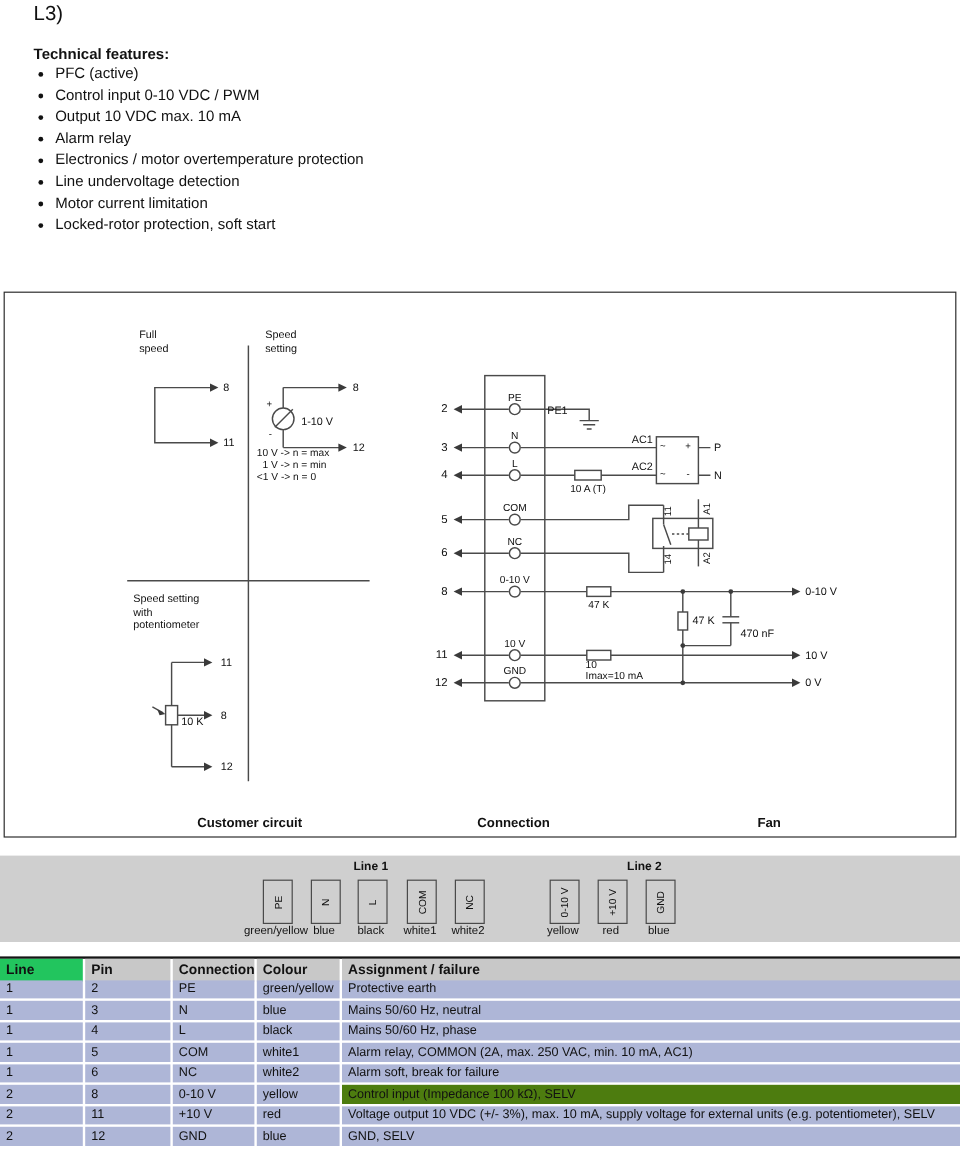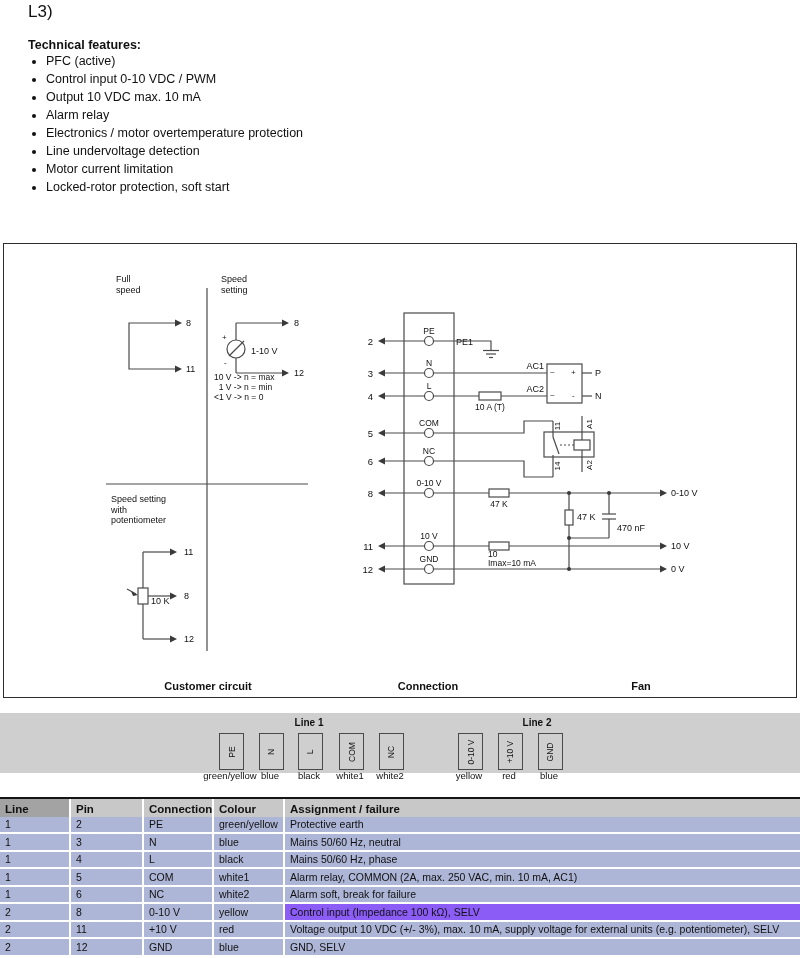--- a/index.html
+++ b/index.html
@@ -22,21 +22,21 @@
   .dlr {position:absolute;font-size:9.5px;white-space:nowrap;transform:translate(-100%,-50%);}
   .dla {position:absolute;font-size:9px;white-space:nowrap;transform:translate(-100%,-100%);}
   .dlb {position:absolute;font-size:9px;line-height:10.5px;white-space:pre;}
   .dlbs{position:absolute;font-size:8.5px;line-height:10px;white-space:pre;}
   .rot {position:absolute;font-size:8px;white-space:nowrap;
         transform:translate(-50%,-50%) rotate(-90deg);}
   .sect{position:absolute;font-size:11px;font-weight:bold;white-space:nowrap;
         transform:translateX(-50%);}
 
   
-  #strip{position:absolute;left:0;top:713px;width:800px;height:60px;}
+  #strip{position:absolute;left:0;top:713px;width:800px;height:72px;}
   .strip-line-label{position:absolute;top:4px;font-size:10px;font-weight:bold;
         transform:translateX(-50%);white-space:nowrap;}
   .tbox{position:absolute;top:20px;width:23px;height:35px;border:1.5px solid #4a4a4a;
         display:flex;align-items:center;justify-content:center;}
   .tbox span{font-size:8.5px;white-space:nowrap;transform:rotate(-90deg);}
   .tcol{position:absolute;top:57px;font-size:9.5px;white-space:nowrap;
         transform:translateX(-50%);}
 
   
   #pintable{position:absolute;left:0;top:797px;width:800px;
@@ -284,21 +284,21 @@
     <span class="tcol" style="left:270px;">blue</span>
     <span class="tcol" style="left:309px;">black</span>
     <span class="tcol" style="left:350px;">white1</span>
     <span class="tcol" style="left:390px;">white2</span>
     <span class="tcol" style="left:469px;">yellow</span>
     <span class="tcol" style="left:509px;">red</span>
     <span class="tcol" style="left:549px;">blue</span>
   </div>
 
   <div id="pintable">
-    <div class="hc" style="background:#a3a3a3;">Line</div>
+    <div class="hc" style="background:#22c55e;">Line</div>
     <div class="hc" style="background:#c8c8c8;">Pin</div>
     <div class="hc" style="background:#c8c8c8;">Connection</div>
     <div class="hc" style="background:#c8c8c8;">Colour</div>
     <div class="hc" style="background:#c8c8c8;">Assignment / failure</div>
 
     <div class="dc" style="background:#aeb6d7;">1</div>
     <div class="dc" style="background:#aeb6d7;">2</div>
     <div class="dc" style="background:#aeb6d7;">PE</div>
     <div class="dc" style="background:#aeb6d7;">green/yellow</div>
     <div class="dc" style="background:#aeb6d7;">Protective earth</div>
@@ -324,21 +324,21 @@
     <div class="dc" style="background:#aeb6d7;">1</div>
     <div class="dc" style="background:#aeb6d7;">6</div>
     <div class="dc" style="background:#aeb6d7;">NC</div>
     <div class="dc" style="background:#aeb6d7;">white2</div>
     <div class="dc" style="background:#aeb6d7;">Alarm soft, break for failure</div>
 
     <div class="dc" style="background:#aeb6d7;">2</div>
     <div class="dc" style="background:#aeb6d7;">8</div>
     <div class="dc" style="background:#aeb6d7;">0-10 V</div>
     <div class="dc" style="background:#aeb6d7;">yellow</div>
-    <div class="dc" style="background:#8b5cf6;">Control input (Impedance 100 kΩ), SELV</div>
+    <div class="dc" style="background:#4d7c0f;">Control input (Impedance 100 kΩ), SELV</div>
 
     <div class="dc" style="background:#aeb6d7;">2</div>
     <div class="dc" style="background:#aeb6d7;">11</div>
     <div class="dc" style="background:#aeb6d7;">+10 V</div>
     <div class="dc" style="background:#aeb6d7;">red</div>
     <div class="dc" style="background:#aeb6d7;">Voltage output 10 VDC (+/- 3%), max. 10 mA, supply voltage for external units (e.g. potentiometer), SELV</div>
 
     <div class="dc" style="background:#aeb6d7;">2</div>
     <div class="dc" style="background:#aeb6d7;">12</div>
     <div class="dc" style="background:#aeb6d7;">GND</div>

